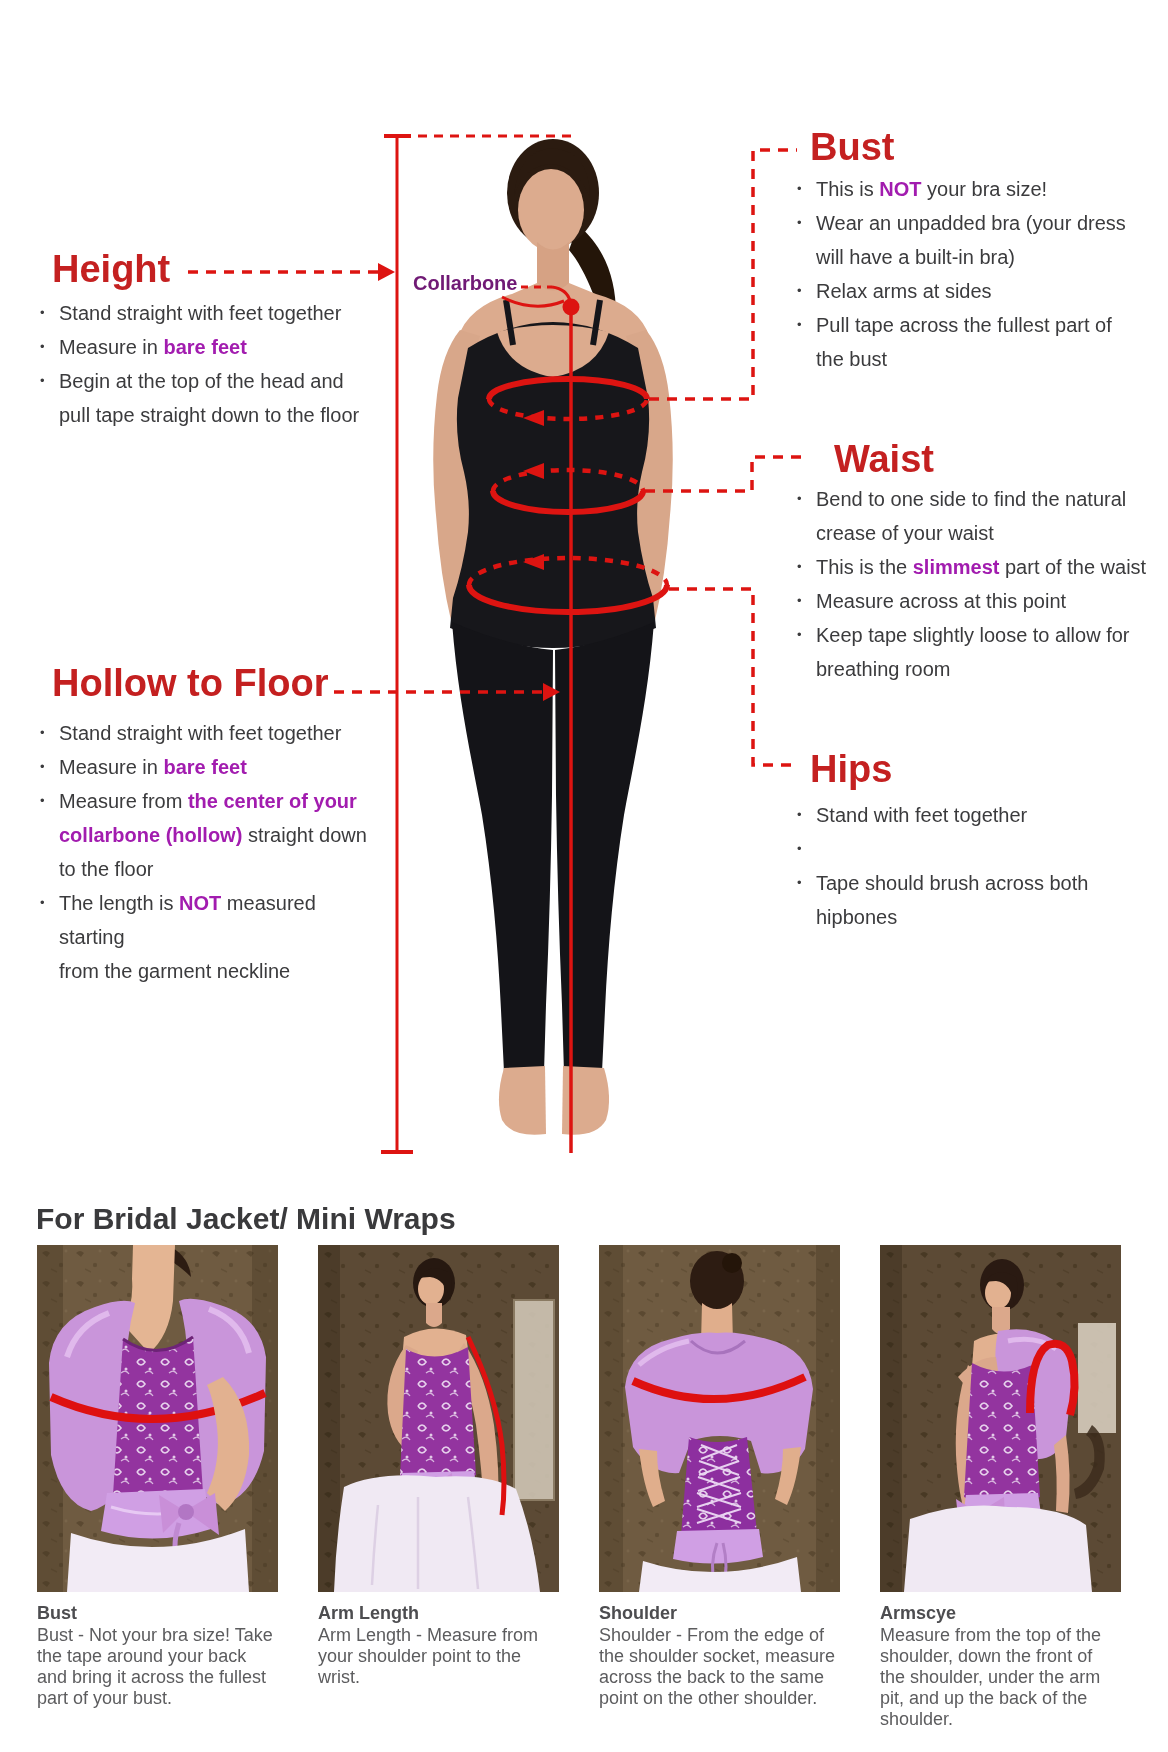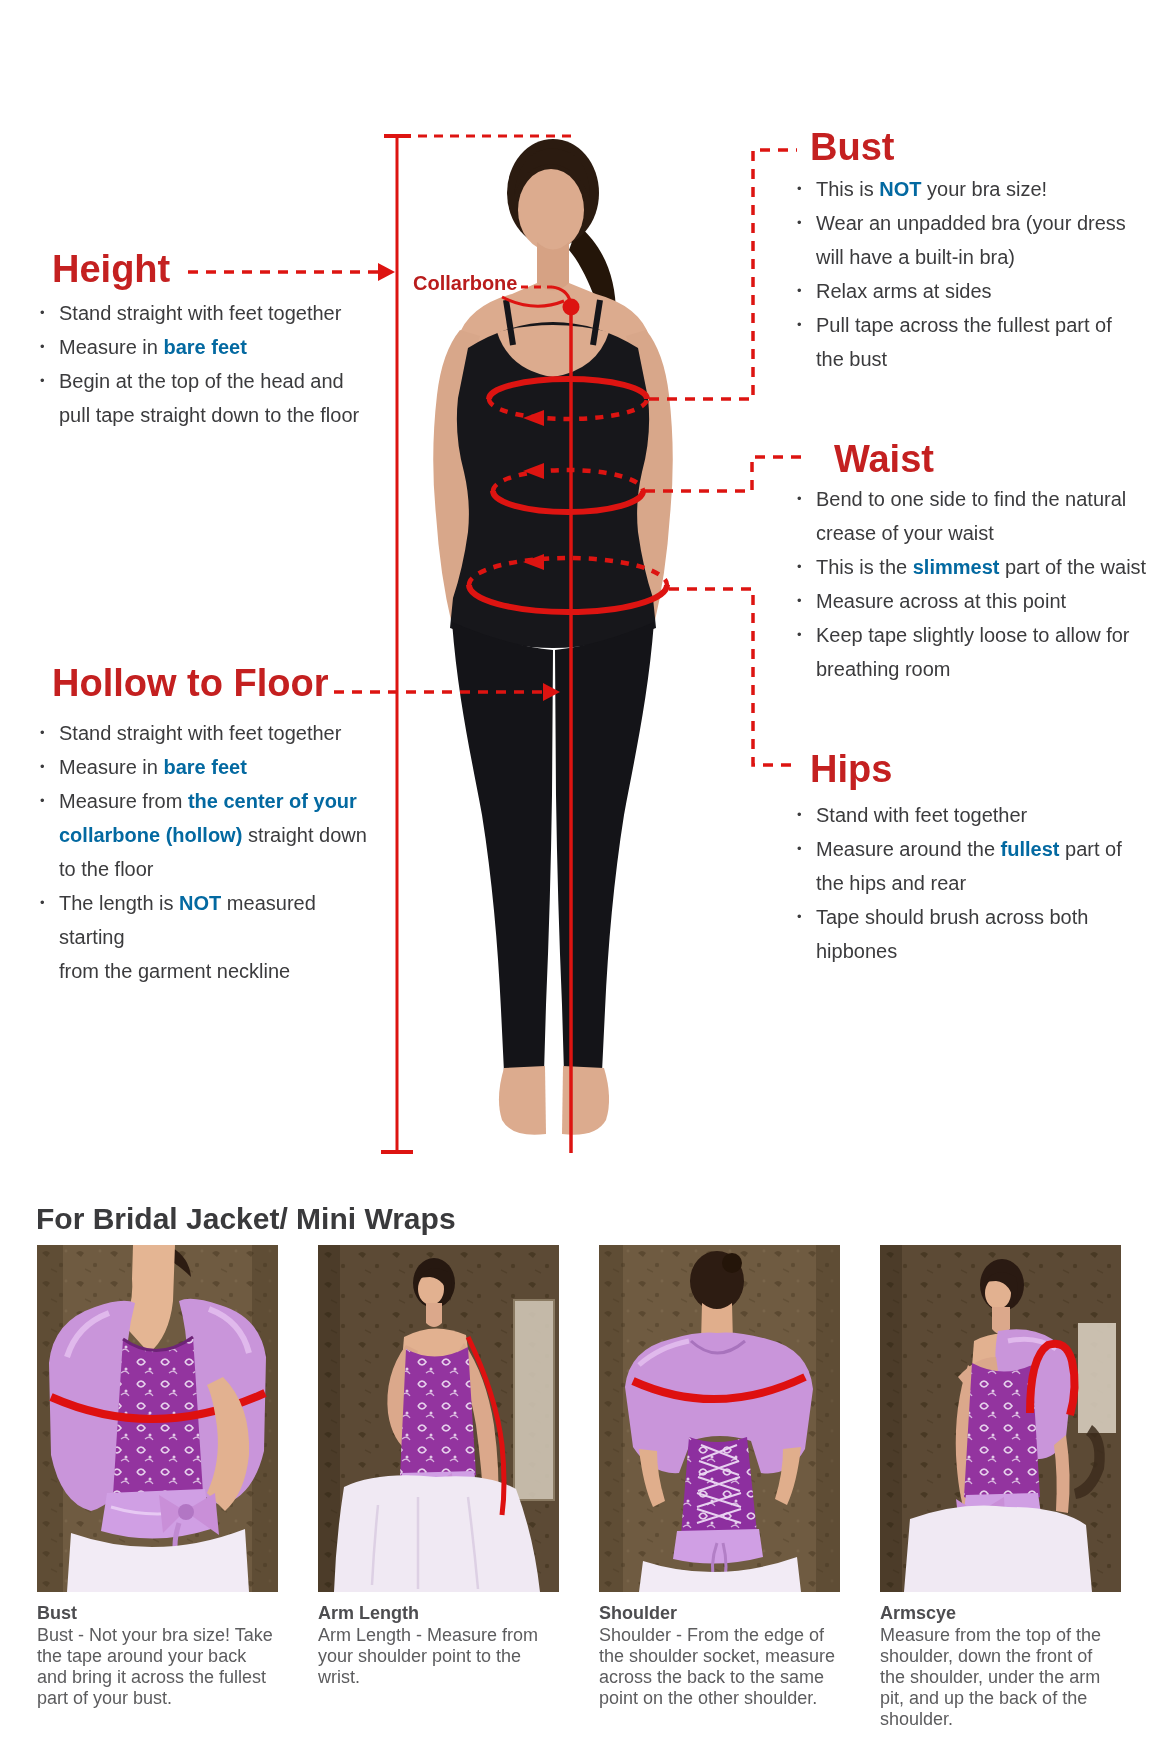--- a/index.html
+++ b/index.html
@@ -8,31 +8,31 @@
     background:#ffffff;overflow:hidden;
     font-family:"Liberation Sans",sans-serif;
   }
   .fig-svg{position:absolute;left:0;top:0;}
   .sec-title{
     position:absolute;font-size:38px;font-weight:bold;color:#c42020;
     line-height:42px;white-space:nowrap;letter-spacing:0px;
   }
   .collarbone{
     position:absolute;left:413px;top:272px;font-size:20px;font-weight:bold;
-    color:#b91c1c;white-space:nowrap;
+    color:#701a75;white-space:nowrap;
   }
   .blist{position:absolute;}
   .bullet{display:flex;align-items:flex-start;}
   .bullet .dot{
     flex:none;width:19px;font-size:13px;line-height:34px;color:#3b3b3d;
   }
   .bullet .txt{
     font-size:20px;line-height:34px;color:#3b3b3d;
   }
-  .bullet .txt .red{color:#0369a1;font-weight:bold;}
+  .bullet .txt .red{color:#a21caf;font-weight:bold;}
   .bottom-heading{
     position:absolute;left:36px;top:1202px;font-size:30px;font-weight:bold;
     color:#3a3a3c;white-space:nowrap;
   }
   .cards{position:absolute;left:37px;top:1245px;display:flex;gap:40px;}
   .card{width:241px;}
   .photo{display:block;width:241px;height:347px;}
   .ctitle{font-size:18px;font-weight:bold;color:#4d4d50;margin:10px 0 1px 0;line-height:22px;}
   .cdesc{font-size:18px;line-height:21px;color:#5c5c5e;}
 </style>
@@ -192,21 +192,20 @@
     </div>
 
   <div class="sec-title" style="left:810px;top:748px;">Hips</div>
   <div class="blist" style="left:797px;top:798px;width:360px;">
       <div class="bullet">
         <span class="dot">•</span>
         <span class="txt"><span>Stand with feet together</span></span>
       </div>
       <div class="bullet">
         <span class="dot">•</span>
-        <span class="txt"><span>Measure around the </span><span class="red">fullest</span><span> part of</span><br><span>the hips and rear</span></span>
       </div>
       <div class="bullet">
         <span class="dot">•</span>
         <span class="txt"><span>Tape should brush across both</span><br><span>hipbones</span></span>
       </div>
     </div>
 
   <div class="bottom-heading">For Bridal Jacket/ Mini Wraps</div>
 
   <div class="cards">

